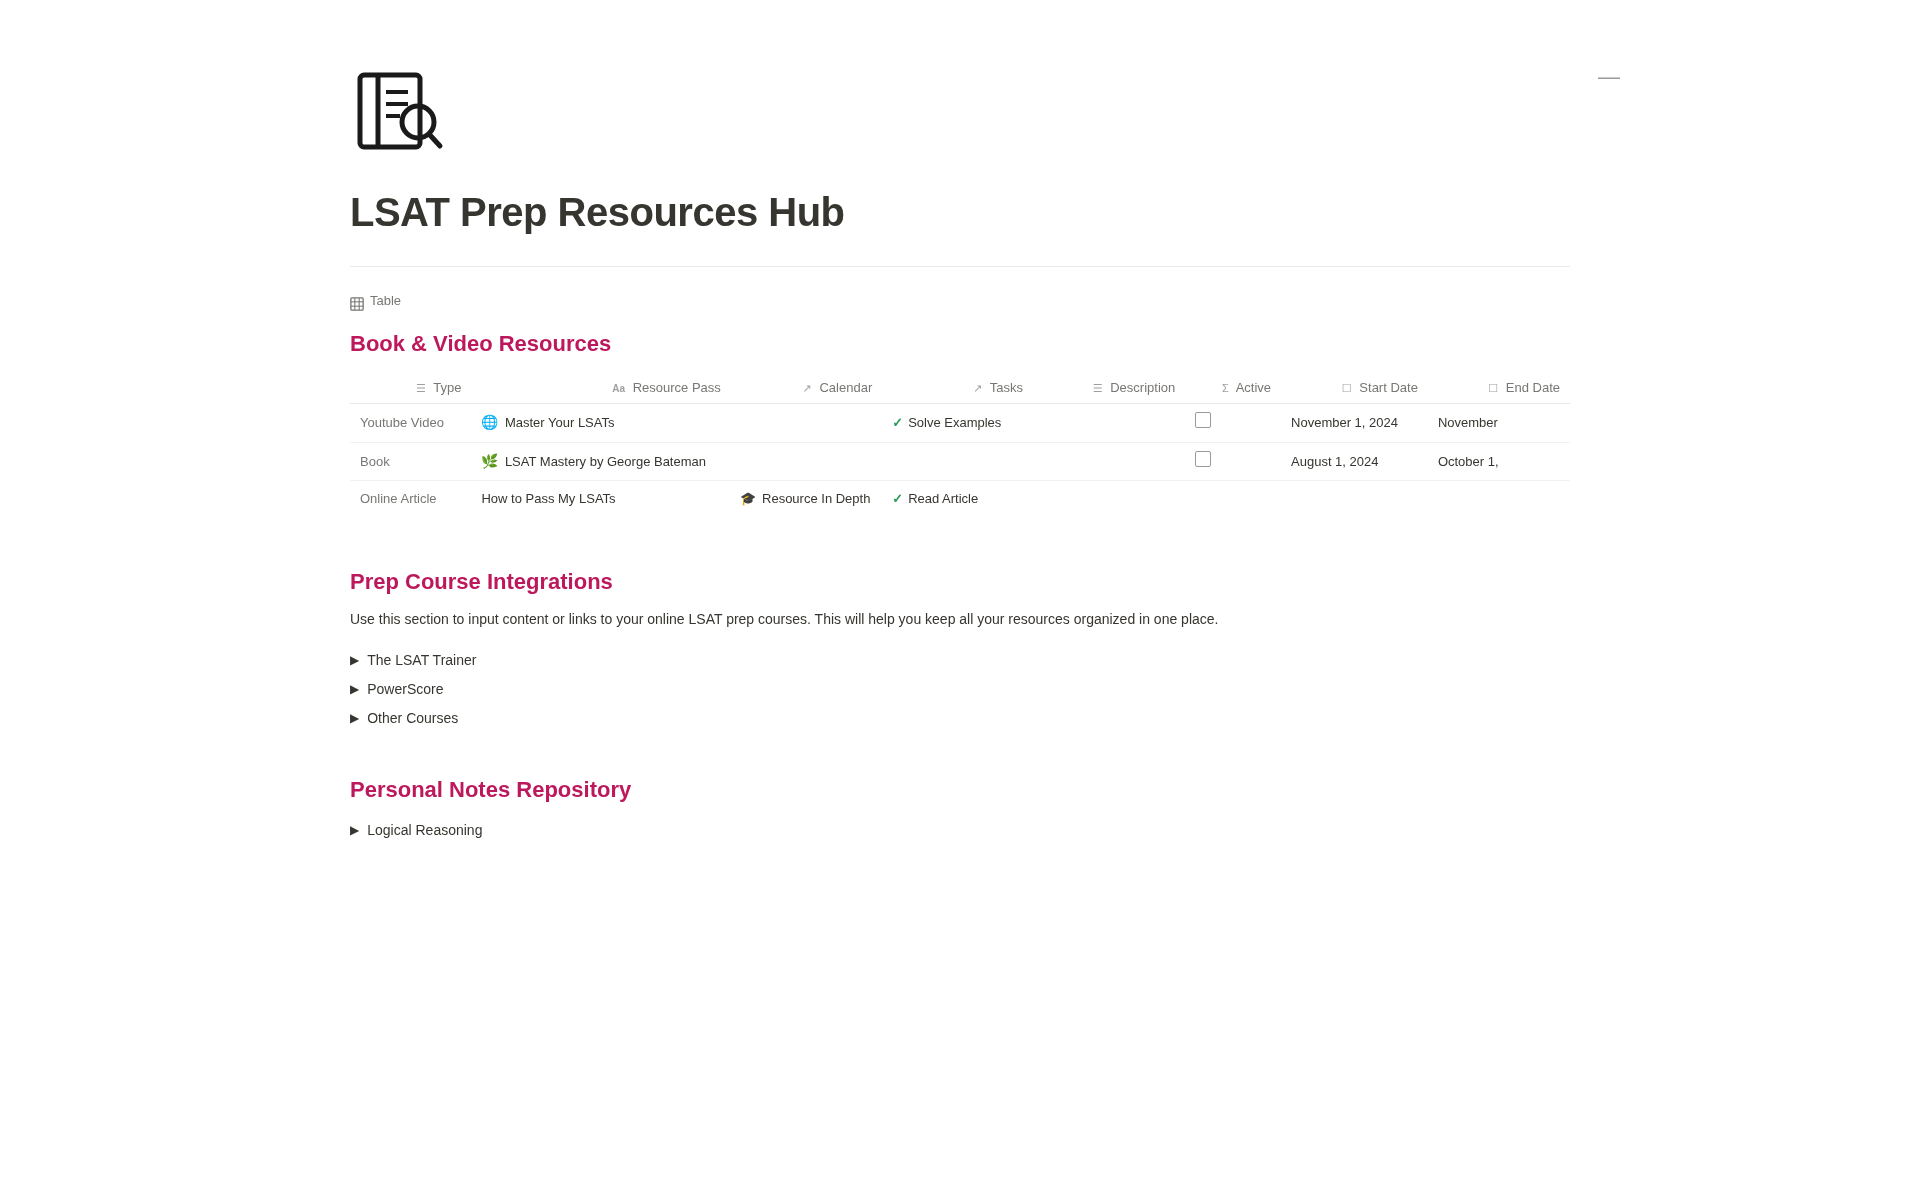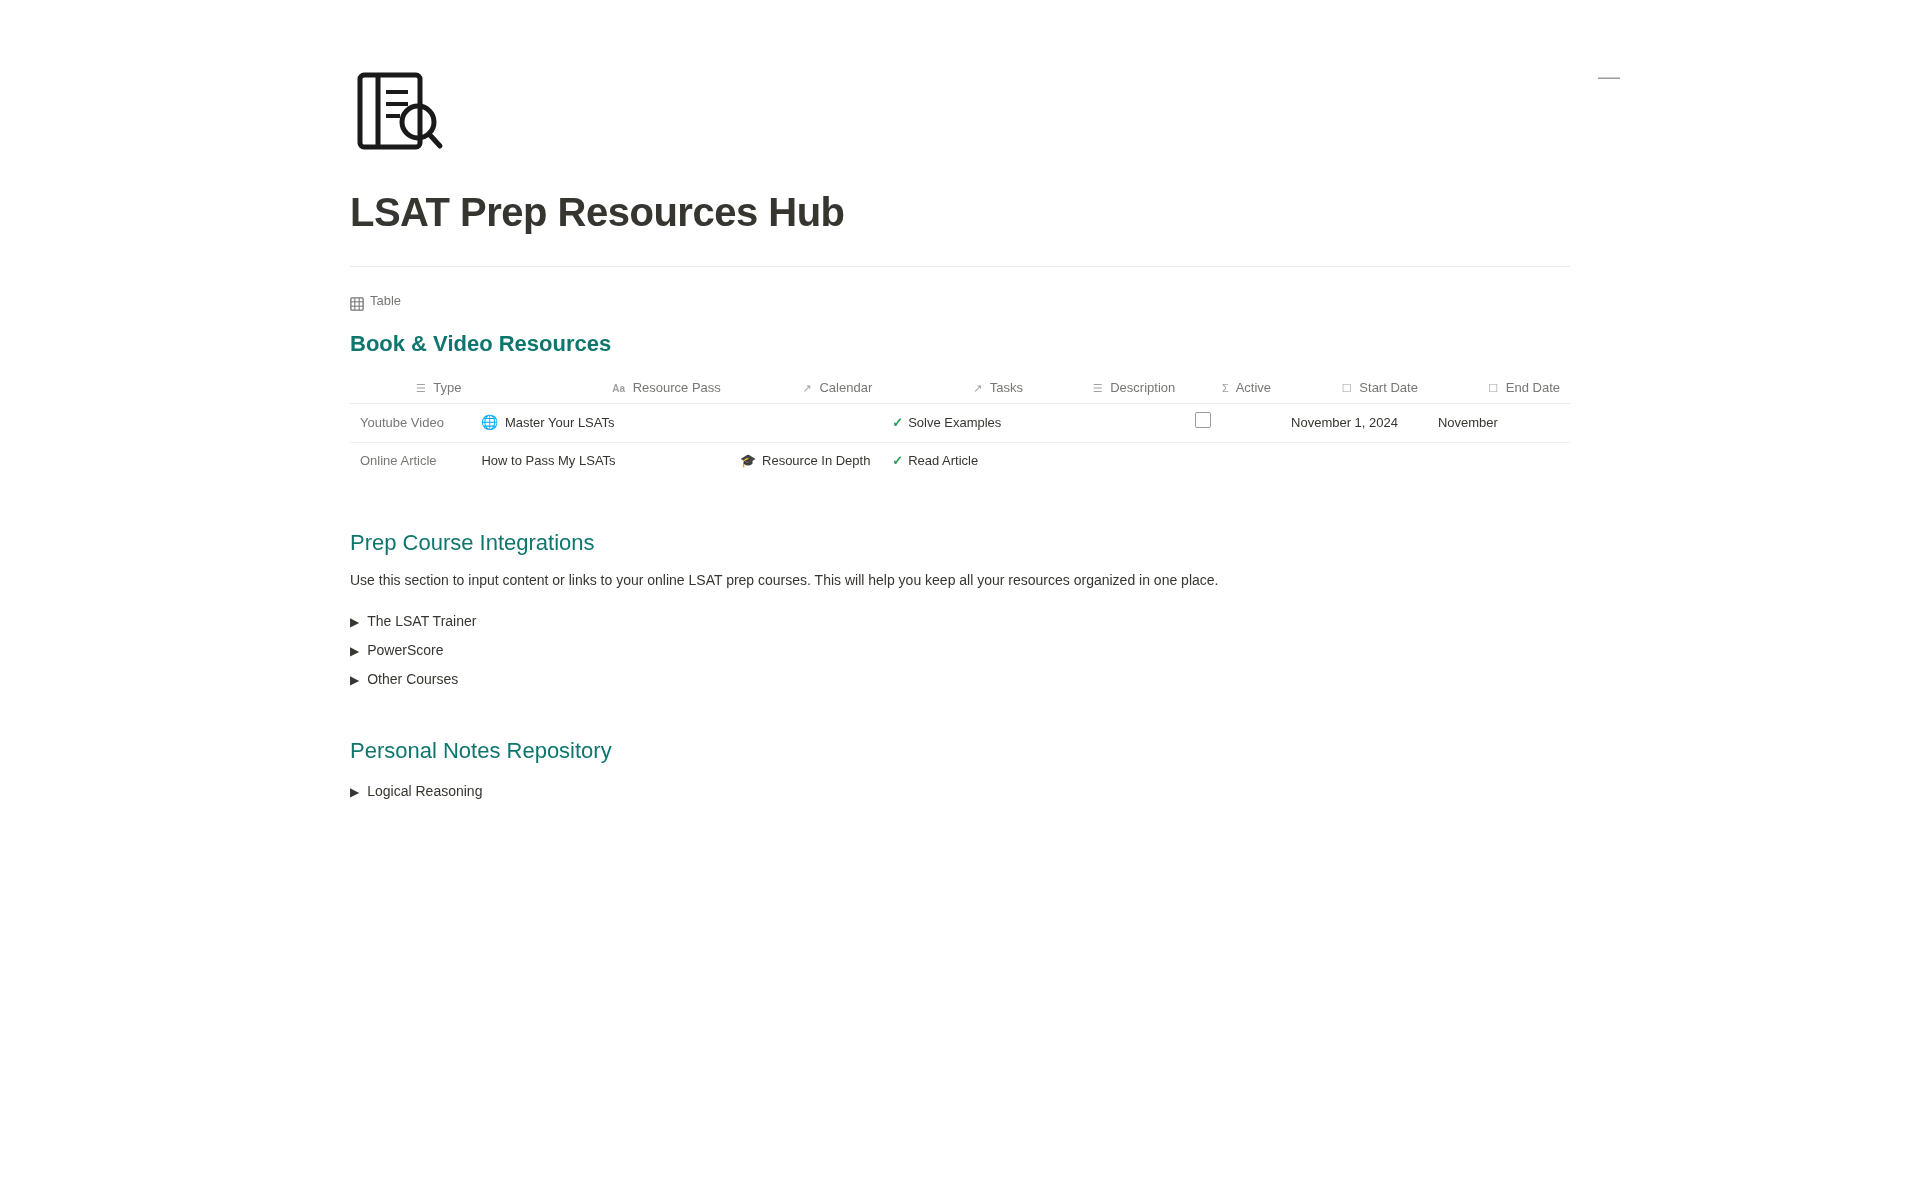--- a/index.html
+++ b/index.html
@@ -73,21 +73,21 @@
     }
 
     .table-view-label svg {
       width: 14px;
       height: 14px;
     }
 
     .section-heading {
       font-size: 22px;
       font-weight: 700;
-      color: #0f766e;
+      color: #be185d;
       margin-bottom: 12px;
     }
 
     .db-table {
       width: 100%;
       border-collapse: collapse;
       font-size: 13px;
       overflow: hidden;
     }
 
@@ -169,21 +169,21 @@
       white-space: nowrap;
     }
 
     
     .content-section {
       margin-bottom: 40px;
     }
 
     .content-section .section-heading {
       font-size: 22px;
-      font-weight: 400;
+      font-weight: 700;
       margin-bottom: 10px;
     }
 
     .section-description {
       color: #37352f;
       font-size: 14px;
       margin-bottom: 16px;
       line-height: 1.6;
     }
 
@@ -340,20 +340,37 @@
             </div>
           </td>
           <td class="col-description"></td>
           <td class="col-active">
             <span class="checkbox"></span>
           </td>
           <td class="date-cell col-start">November 1, 2024</td>
           <td class="date-cell col-end">November</td>
         </tr>
 
+        <tr>
+          <td class="type-cell col-type">Book</td>
+          <td class="col-name">
+            <div class="resource-name">
+              <span class="emoji">🌿</span>
+              <span>LSAT Mastery by George Bateman</span>
+            </div>
+          </td>
+          <td class="col-calendar"></td>
+          <td class="col-tasks"></td>
+          <td class="col-description"></td>
+          <td class="col-active">
+            <span class="checkbox"></span>
+          </td>
+          <td class="date-cell col-start">August 1, 2024</td>
+          <td class="date-cell col-end">October 1,</td>
+        </tr>
 
         <tr>
           <td class="type-cell col-type">Online Article</td>
           <td class="col-name">
             <div class="resource-name">
               <span>How to Pass My LSATs</span>
             </div>
           </td>
           <td class="col-calendar">
             <div class="calendar-cell">

